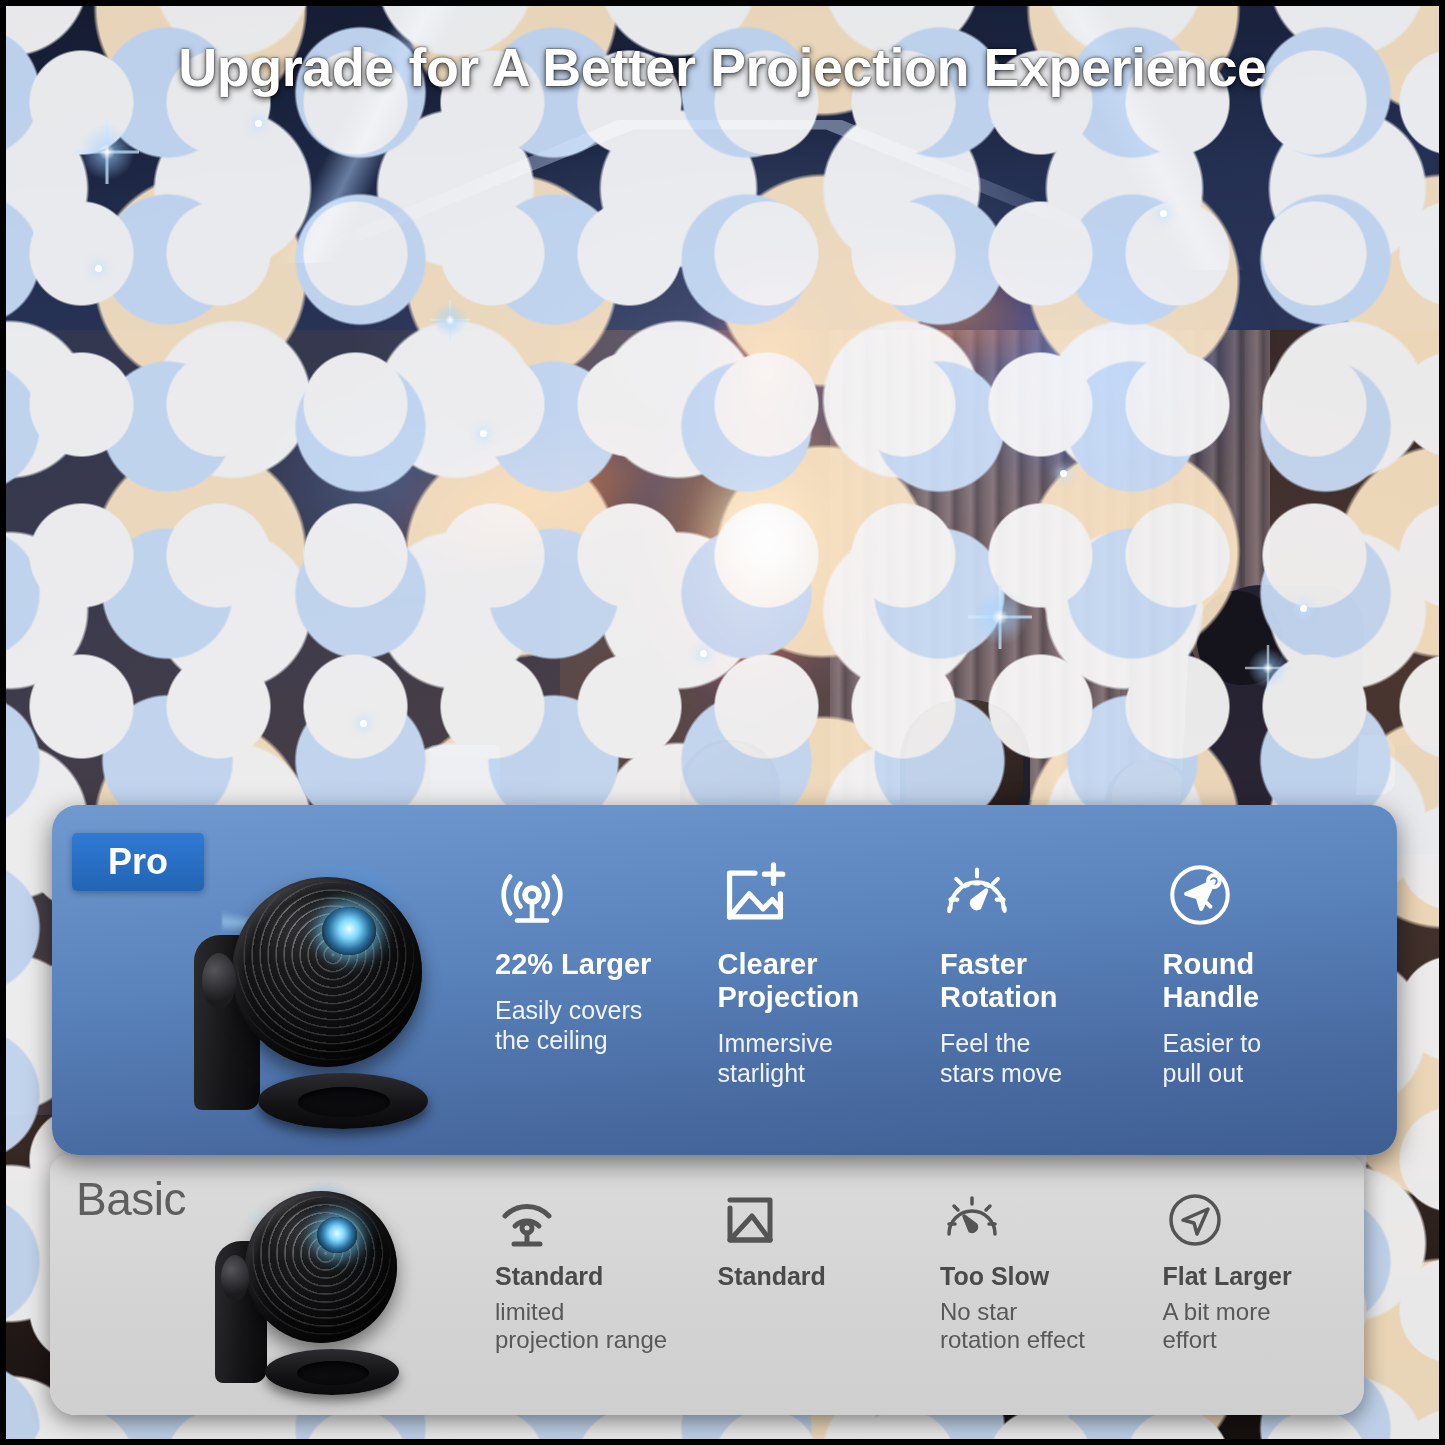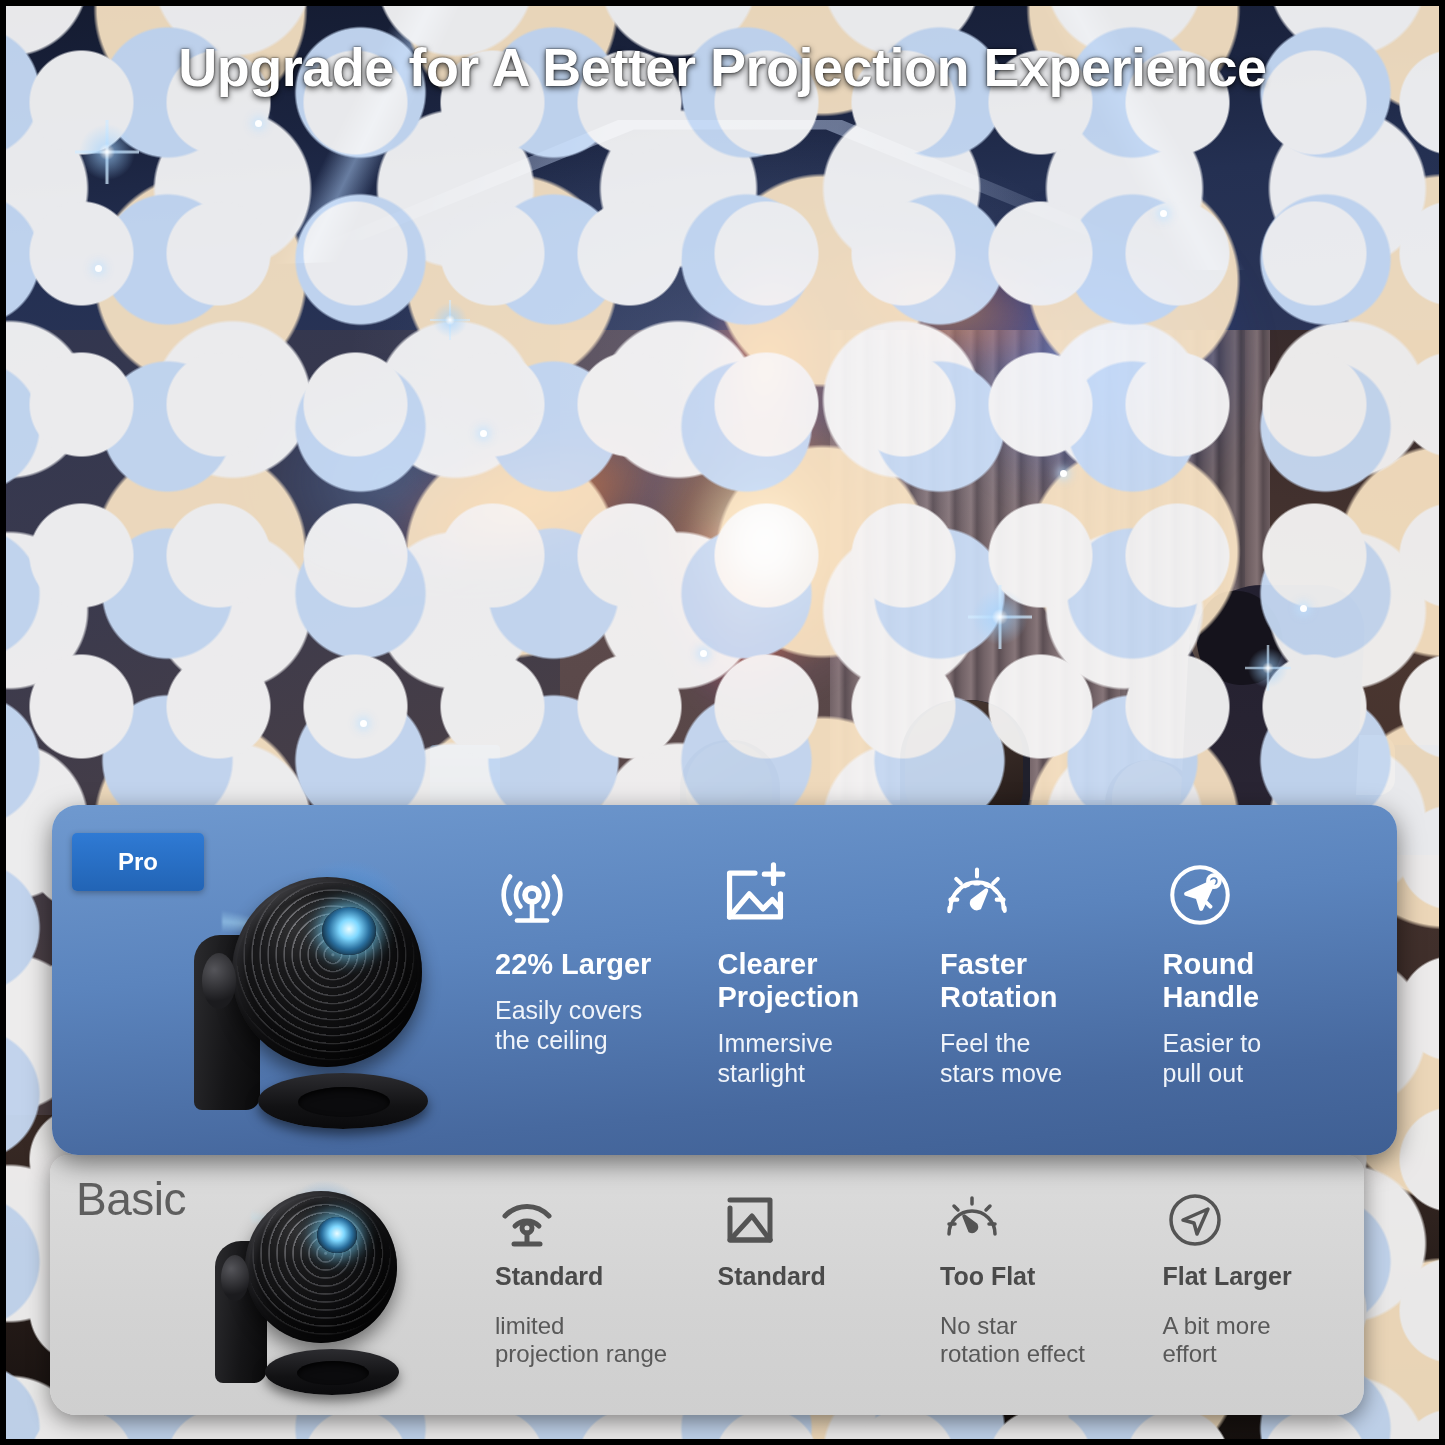--- a/index.html
+++ b/index.html
@@ -197,21 +197,21 @@
     border-radius:26px;
     box-shadow:0 8px 26px rgba(0,0,0,.5);
     overflow:hidden;
   }
 
   .pro-badge {
     position:absolute; left:72px; top:833px; width:132px; height:58px;
     background:linear-gradient(180deg,#2f7ad4 0%, #2264b5 100%);
     border-radius:5px;
     display:flex; align-items:center; justify-content:center;
-    color:#fff; font-size:24px; font-weight:bold;
+    color:#fff; font-size:36px; font-weight:bold;
     box-shadow:0 2px 6px rgba(0,0,0,.3);
   }
   .basic-label {
     position:absolute; left:76px; top:1172px;
     color:#5e5e5e; font-size:46px; font-weight:normal; letter-spacing:-.5px;
   }
 
   
   .prod { position:absolute; }
   .prod-pro { left:180px; top:855px; width:240px; height:285px; }
@@ -285,21 +285,21 @@
   .features.basic .ficon { height:70px; }
 
   .ftitle {
     font-weight:bold; line-height:1.14;
   }
   .features.pro .ftitle { color:#ffffff; font-size:29px; margin-top:12px; }
   .features.basic .ftitle { color:#4a4a4a; font-size:25px; margin-top:4px; }
 
   .fdesc { line-height:1.2; }
   .features.pro .fdesc { color:#f0f4fa; font-size:25px; margin-top:14px; }
-  .features.basic .fdesc { color:#585858; font-size:24px; margin-top:21px; }
+  .features.basic .fdesc { color:#585858; font-size:24px; margin-top:7px; }
 
   .border-frame { position:absolute; inset:0; border:6px solid #000; pointer-events:none; }
 </style>
 </head>
 <body>
 
 <div class="stage">
 
   <div class="bg">
     <div class="wall-left"></div>
@@ -474,21 +474,21 @@
     </div>
 
     <div class="fcol">
       <div class="ficon">
         <svg width="64" height="64" viewBox="0 0 64 64" fill="none" stroke="#545454" stroke-width="3.5" stroke-linecap="round">
           <path d="M9 46a23 23 0 0 1 46 0"></path>
           <path d="M32 10v6M14 18l4 4M50 18l-4 4M9 36h6M49 36h6"></path>
           <path d="M24 28l12 9a4.5 4.5 0 0 1-6 6z" fill="#545454" stroke-linejoin="round"></path>
         </svg>
       </div>
-      <div class="ftitle">Too Flat</div>
+      <div class="ftitle">Too Slow</div>
       <div class="fdesc">No star<br>rotation effect</div>
     </div>
 
     <div class="fcol">
       <div class="ficon">
         <svg width="64" height="64" viewBox="0 0 64 64" fill="none" stroke="#545454" stroke-width="3.5" stroke-linecap="round" stroke-linejoin="round">
           <circle cx="32" cy="32" r="24"></circle>
           <path d="M45 21L20 32l11 3 3 11z"></path>
         </svg>
       </div>

